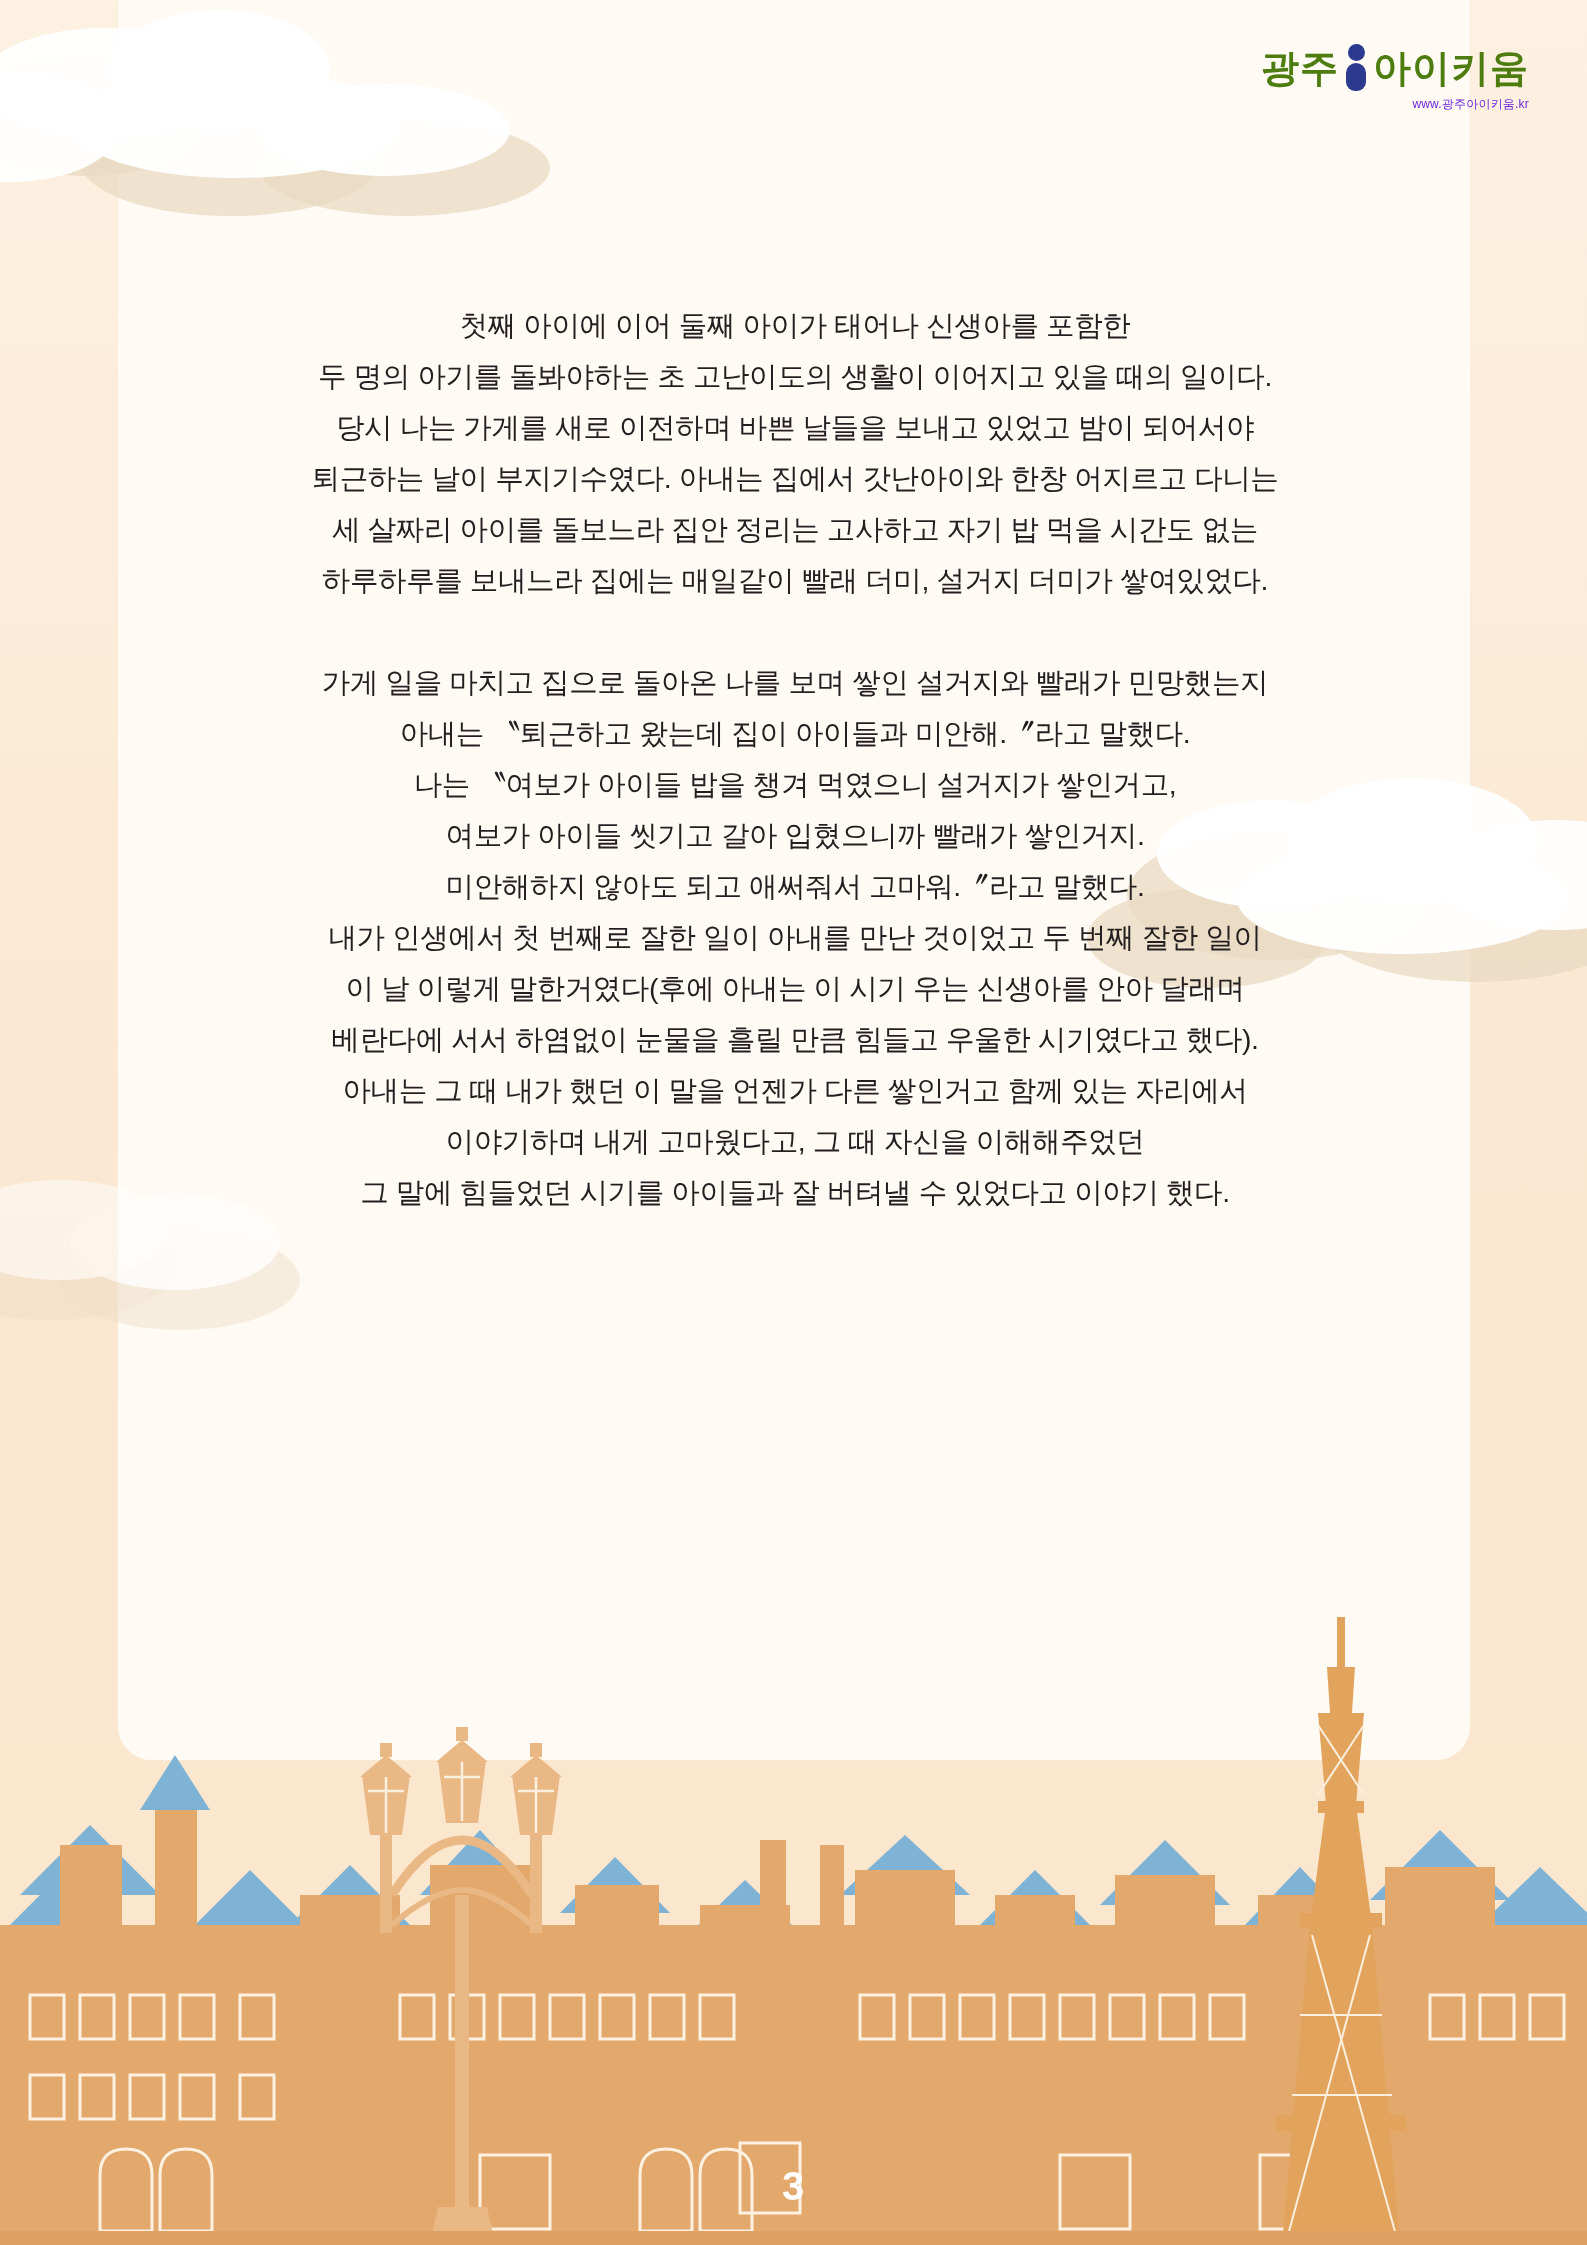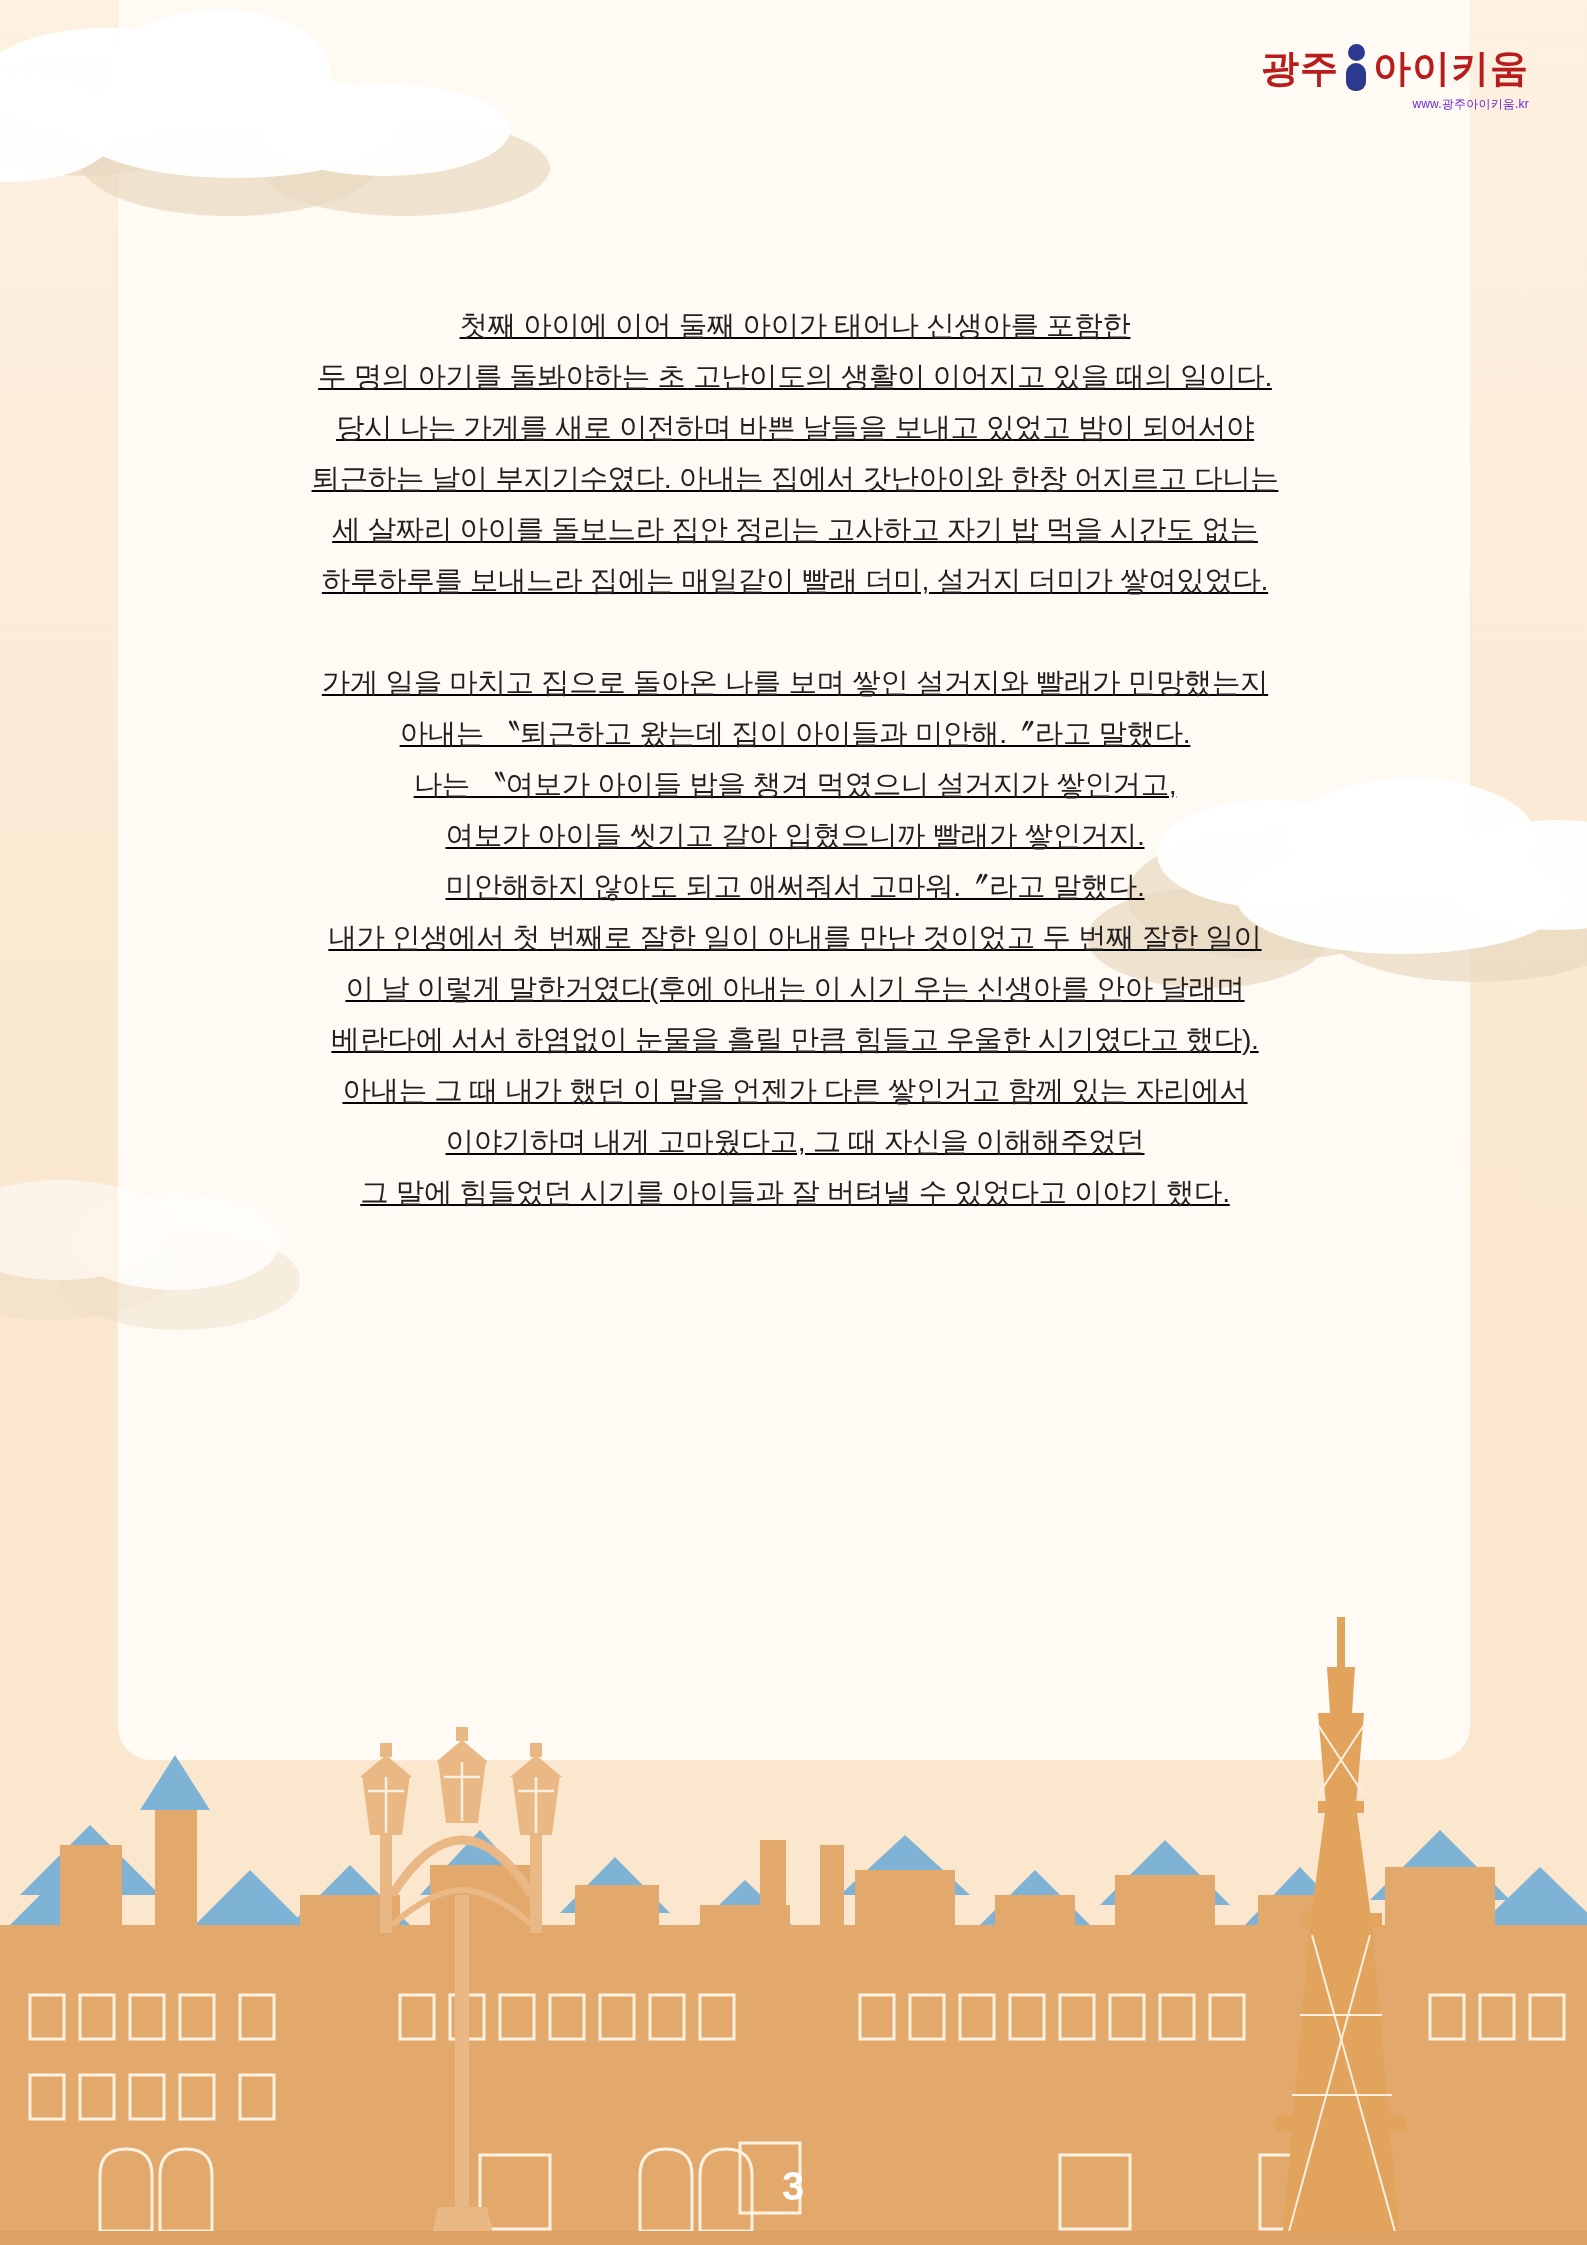--- a/index.html
+++ b/index.html
@@ -81,21 +81,21 @@
     right: 58px;
     top: 44px;
     width: 300px;
     height: 96px;
     text-align: right;
   }
   .logo-main {
     font-family: "Liberation Sans", sans-serif;
     font-size: 38px;
     font-weight: 700;
-    color: #b91c1c;
+    color: #4d7c0f;
     letter-spacing: 1px;
     white-space: nowrap;
     line-height: 1;
   }
   .logo-mark {
     display: inline-block;
     position: relative;
     width: 30px;
     height: 46px;
     vertical-align: -9px;
@@ -122,21 +122,20 @@
     letter-spacing: .2px;
   }
 
   
   .content {
     position: absolute;
     left: 190px;
     top: 300px;
     width: 1210px;
     text-align: center;
-    text-decoration: underline;
   }
   .para {
     color: #231f20;
     font-size: 28.5px;
     line-height: 51px;
     letter-spacing: -0.4px;
     font-family: "Liberation Sans", sans-serif;
   }
   .para + .para { margin-top: 51px; }
   .para .line { display: block; white-space: nowrap; }

